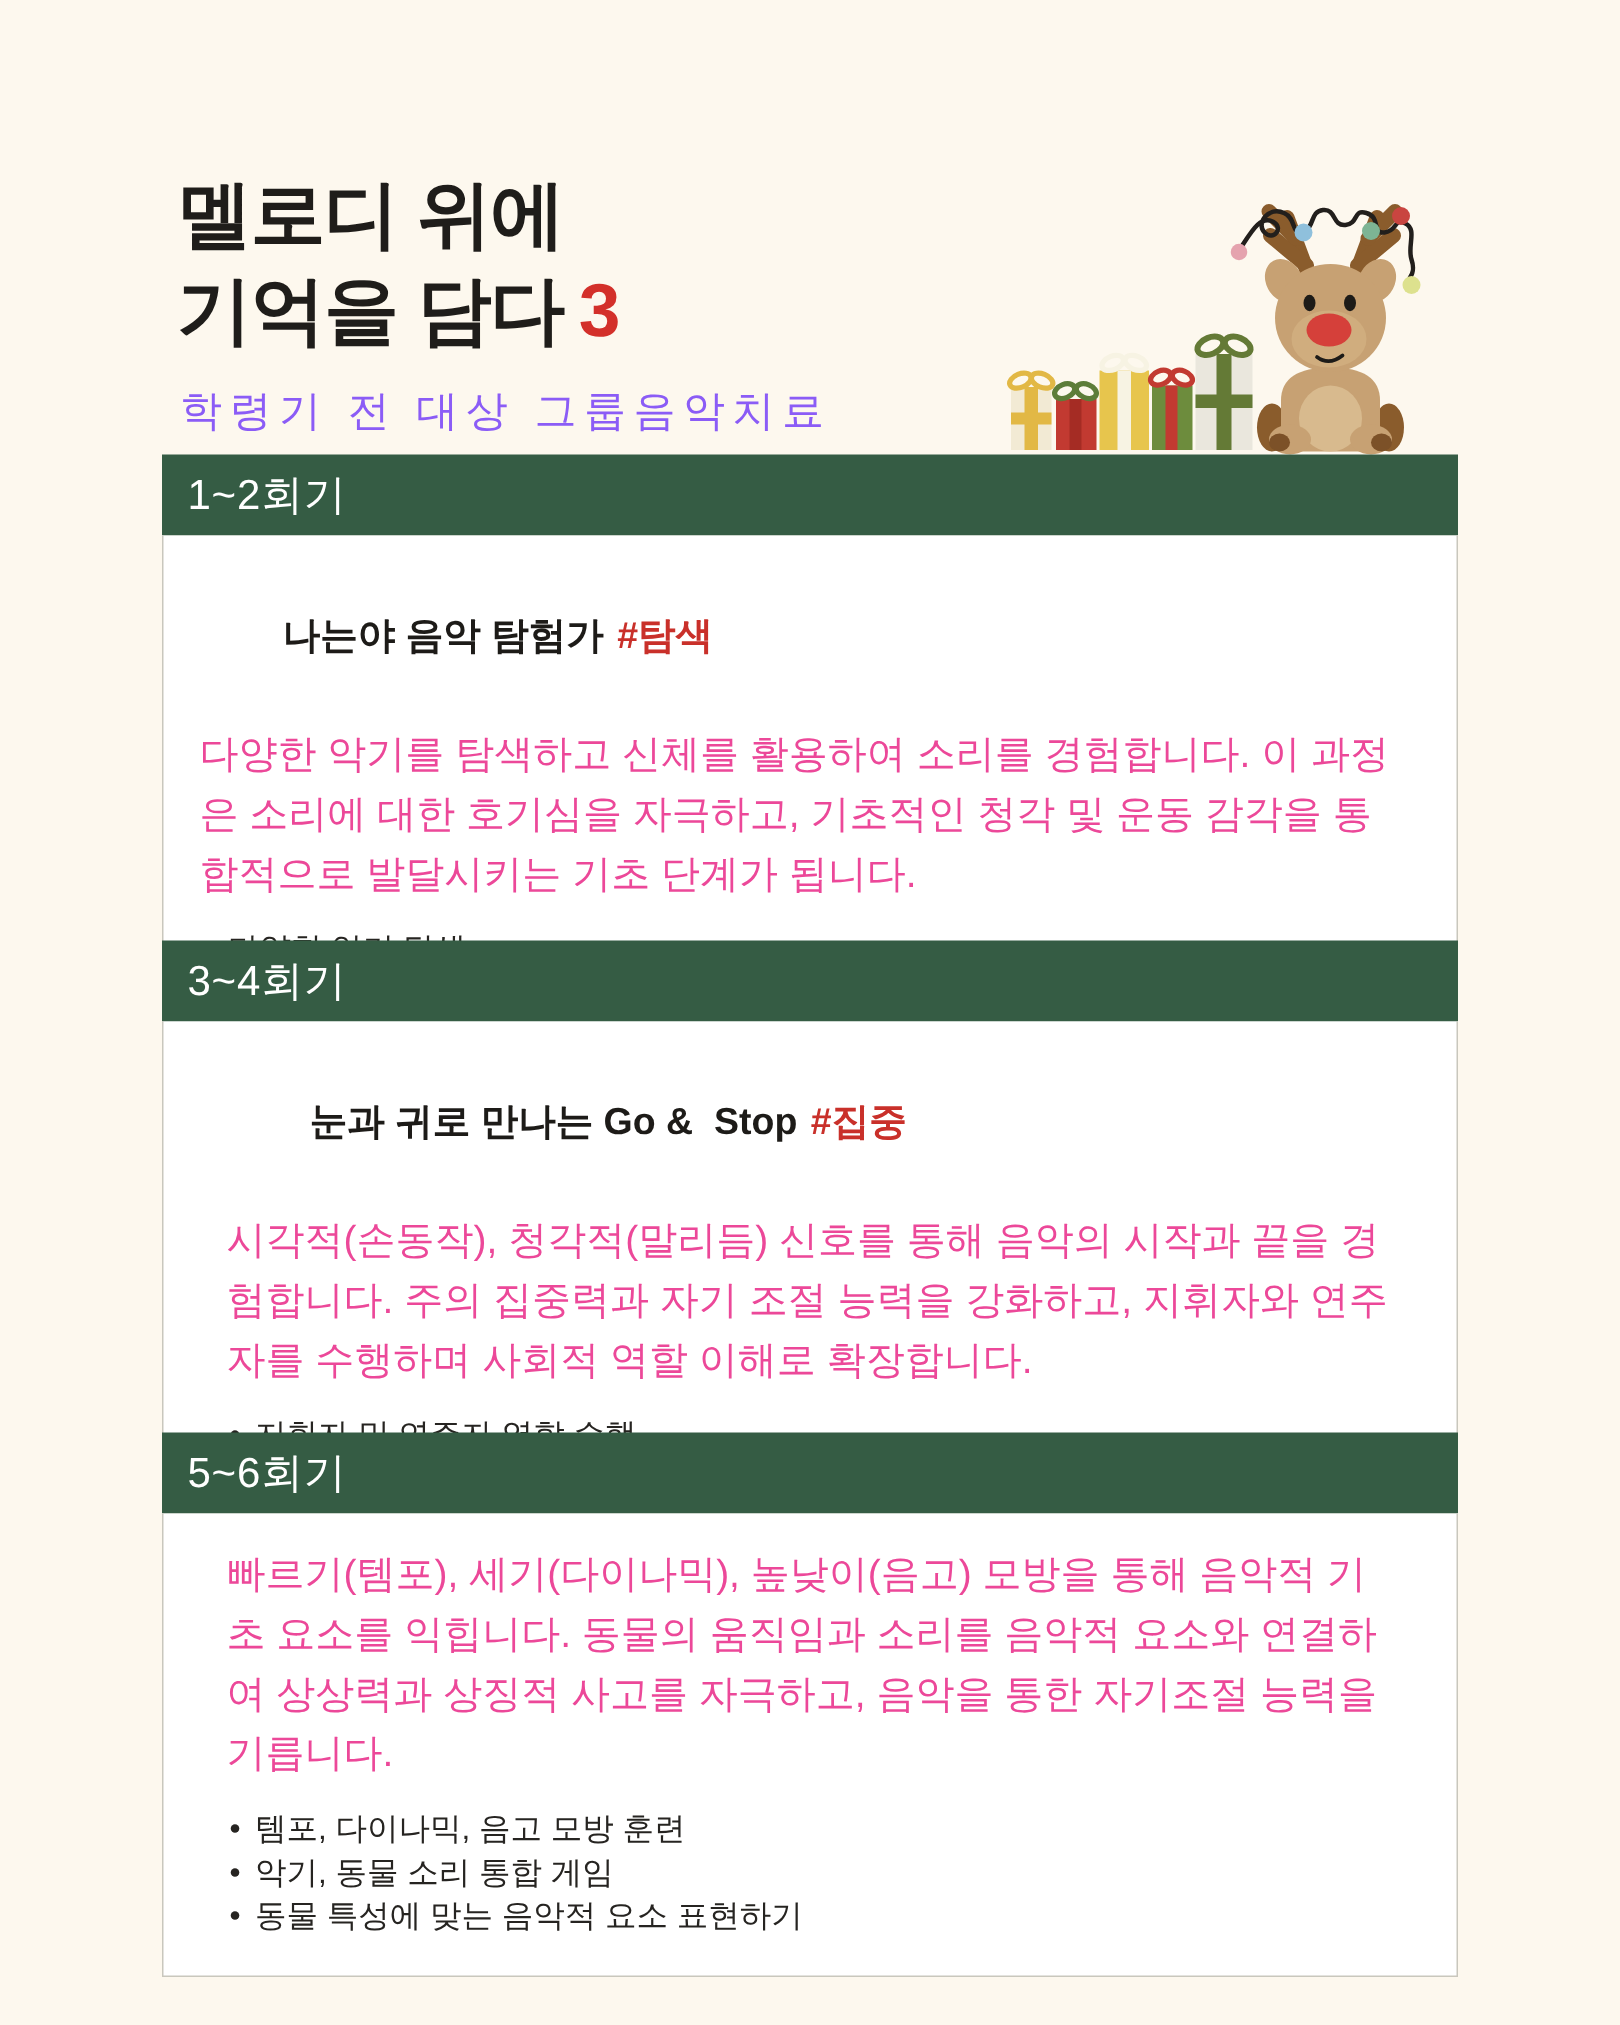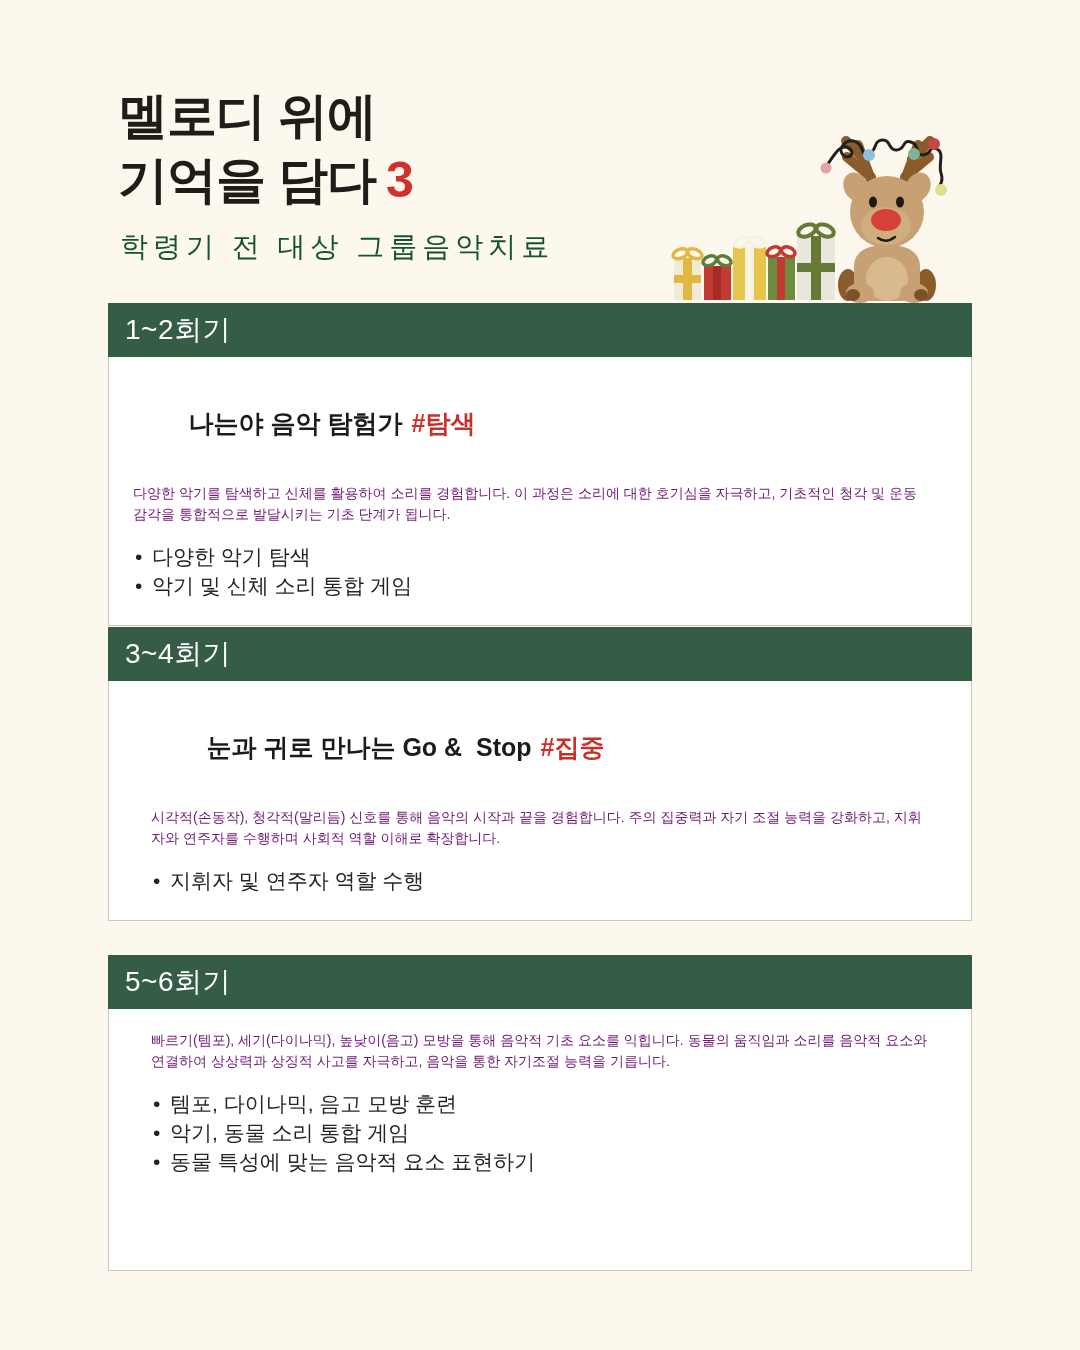--- a/index.html
+++ b/index.html
@@ -4,29 +4,29 @@
 <style>
   html,body { margin:0; padding:0; background:#fdf8ee; }
   .page {
     position:relative; width:1080px; height:1350px; background:#fdf8ee;
     overflow:hidden;
     font-family:"Liberation Sans","DejaVu Sans",sans-serif;
     color:#262421;
   }
 
   
-  .header-block { position:absolute; left:118px; top:84px; z-index:1; }
+  .header-block { position:absolute; left:118px; top:111px; z-index:1; }
   .main-title {
     margin:0; font-size:50px; line-height:64px; font-weight:800;
     letter-spacing:-1px; color:#1f1d1a;
   }
   .title-number { color:#d3302a; margin-left:10px; }
   .subtitle {
     margin:16px 0 0 2px; font-size:28px; letter-spacing:5px;
-    color:#14532d; font-weight:500;
+    color:#8b5cf6; font-weight:500;
   }
 
   
   .illustration { position:absolute; left:650px; top:105px; width:330px; height:200px; z-index:1; }
   .illustration svg { display:block; width:100%; height:100%; }
 
   
   .section { position:absolute; left:108px; width:864px; z-index:2; }
   .section-1 { top:303px; }
   .section-2 { top:627px; }
@@ -43,21 +43,21 @@
   .section-1 .card { min-height:196px;padding-left:24px; }
   .section-2 .card { min-height:206px; }
   .section-3 .card { min-height:262px; }
 
   .card-title {
     margin:0 0 14px; font-size:25px; font-weight:700; color:#1d1b18;
     white-space:pre-wrap;
   }
   .hashtag { color:#c9302a; margin-left:9px; font-weight:700; }
   .card-desc {
-    margin:0 0 17px; font-size:14px; line-height:1.53; color:#701a75;
+    margin:0 0 17px; font-size:26px; line-height:1.53; color:#ec4899;
   }
   .card-bullets { list-style:none; margin:0; padding:0; }
   .card-bullets li {
     position:relative; padding-left:19px; font-size:21px; line-height:1.38;
     color:#262421;
   }
   .card-bullets li::before {
     content:"\2022"; position:absolute; left:2px; top:0; color:#262421;
   }
 </style>

